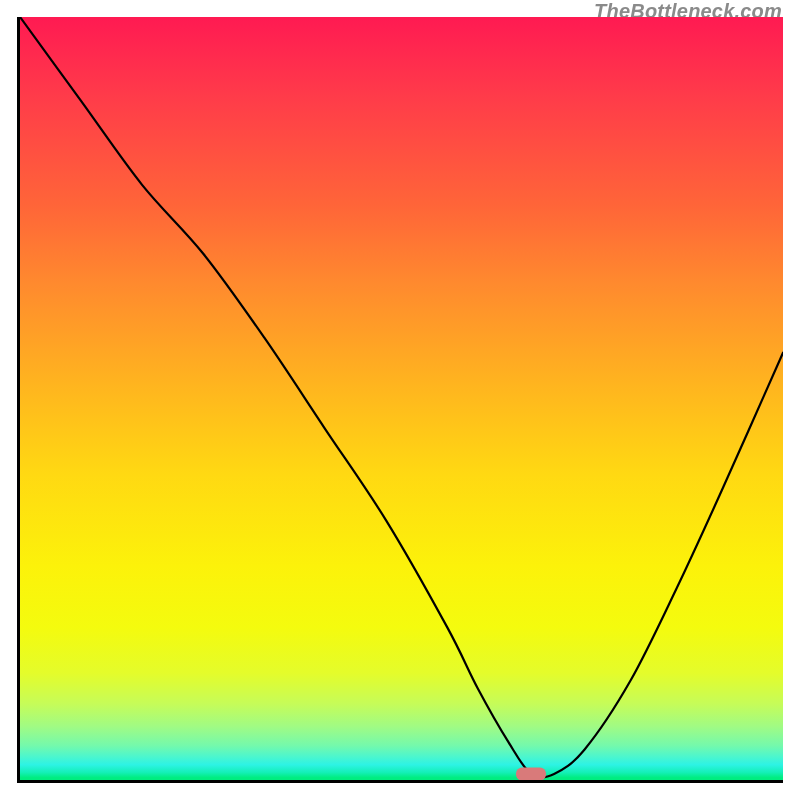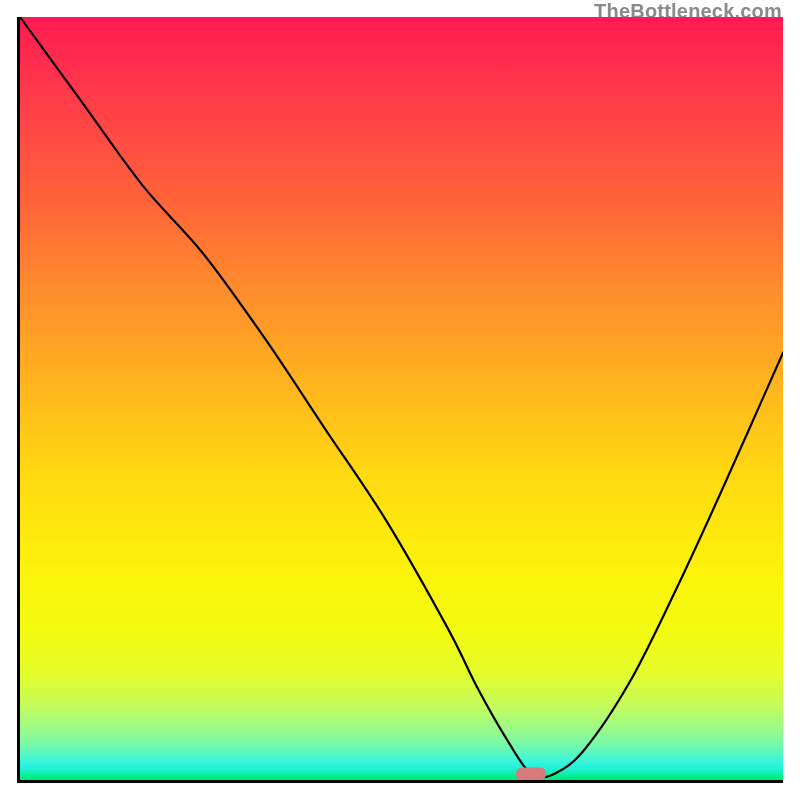--- a/index.html
+++ b/index.html
@@ -68,20 +68,21 @@
   }
   .watermark {
     position: absolute;
     top: 0px;
     right: 18px;
     font-family: Arial, Helvetica, sans-serif;
     font-size: 20px;
     font-weight: 600;
     color: #8a8a8a;
     letter-spacing: 0.2px;
+    font-style: italic;
   }
 </style>
 </head>
 <body>
 
 <div class="chart-container">
 
   <div class="watermark">TheBottleneck.com</div>
 
   <div class="plot-area">

